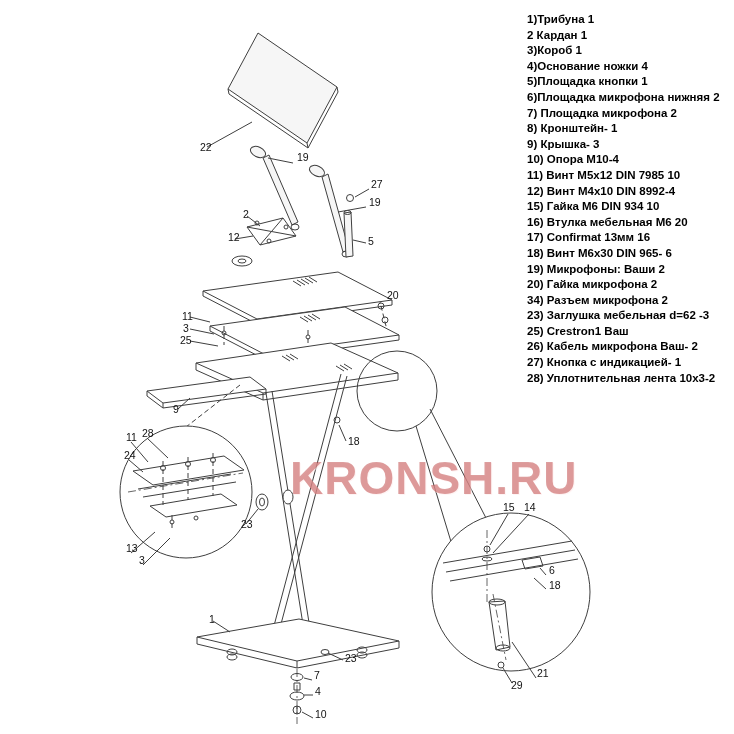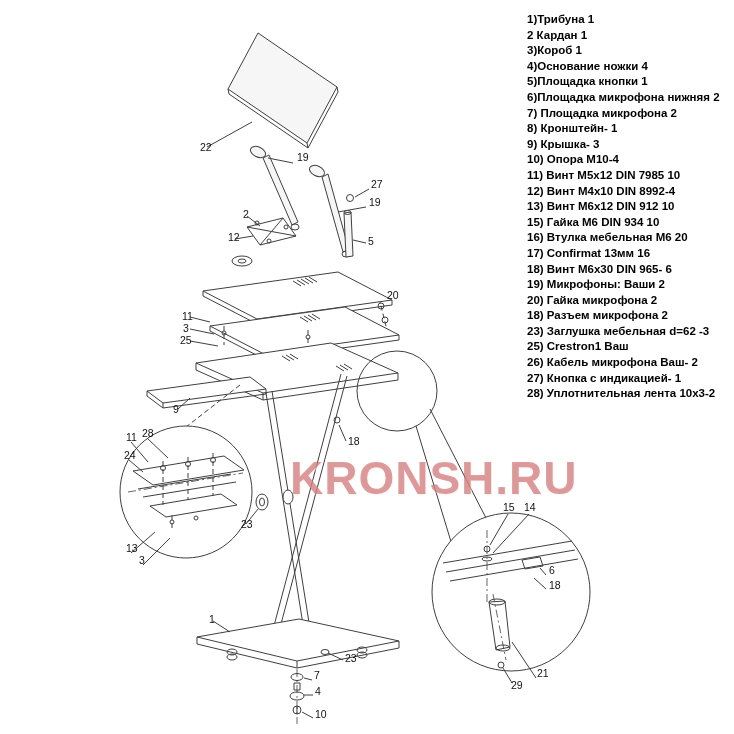--- a/index.html
+++ b/index.html
@@ -258,28 +258,27 @@
     <div>3)Короб 1</div>
     <div>4)Основание ножки 4</div>
     <div>5)Площадка кнопки 1</div>
     <div>6)Площадка микрофона нижняя 2</div>
     <div>7) Площадка микрофона 2</div>
     <div>8) Кронштейн- 1</div>
     <div>9) Крышка- 3</div>
     <div>10) Опора М10-4</div>
     <div>11) Винт М5х12 DIN 7985 10</div>
     <div>12) Винт М4х10 DIN 8992-4</div>
-    <div>13) Винт М6х12 DIN 912 10</div>
     <div>15) Гайка М6 DIN 934 10</div>
     <div>16) Втулка мебельная М6 20</div>
     <div>17) Confirmat 13мм 16</div>
     <div>18) Винт М6х30 DIN 965- 6</div>
     <div>19) Микрофоны: Ваши 2</div>
     <div>20) Гайка микрофона 2</div>
-    <div>18) Разъем микрофона 2</div>
+    <div>34) Разъем микрофона 2</div>
     <div>23) Заглушка мебельная d=62 -3</div>
     <div>25) Crestron1 Ваш</div>
     <div>26) Кабель микрофона Ваш- 2</div>
     <div>27) Кнопка с индикацией- 1</div>
     <div>28) Уплотнительная лента 10х3-2</div>
   </div>
 
   <div id="watermark">KRONSH.RU</div>
 
 </div>

